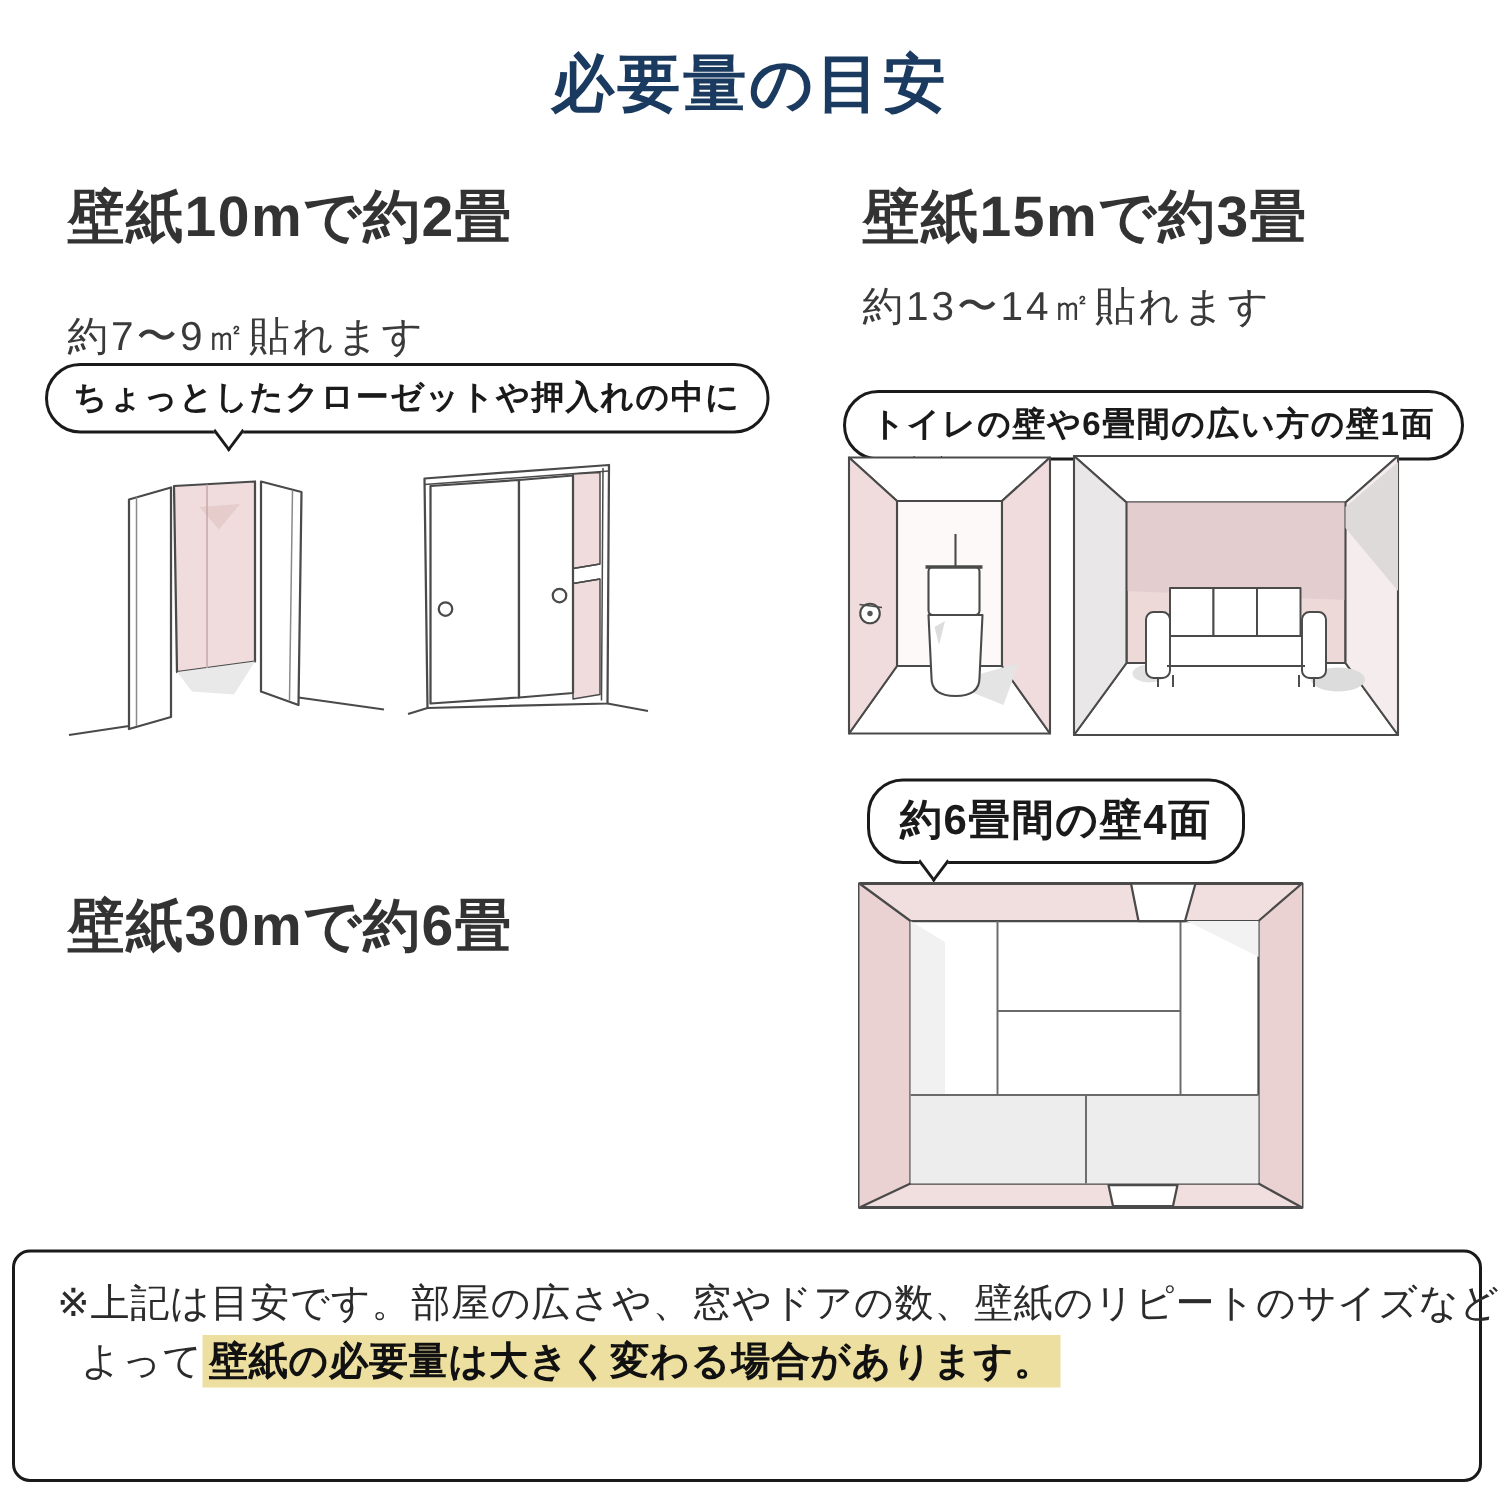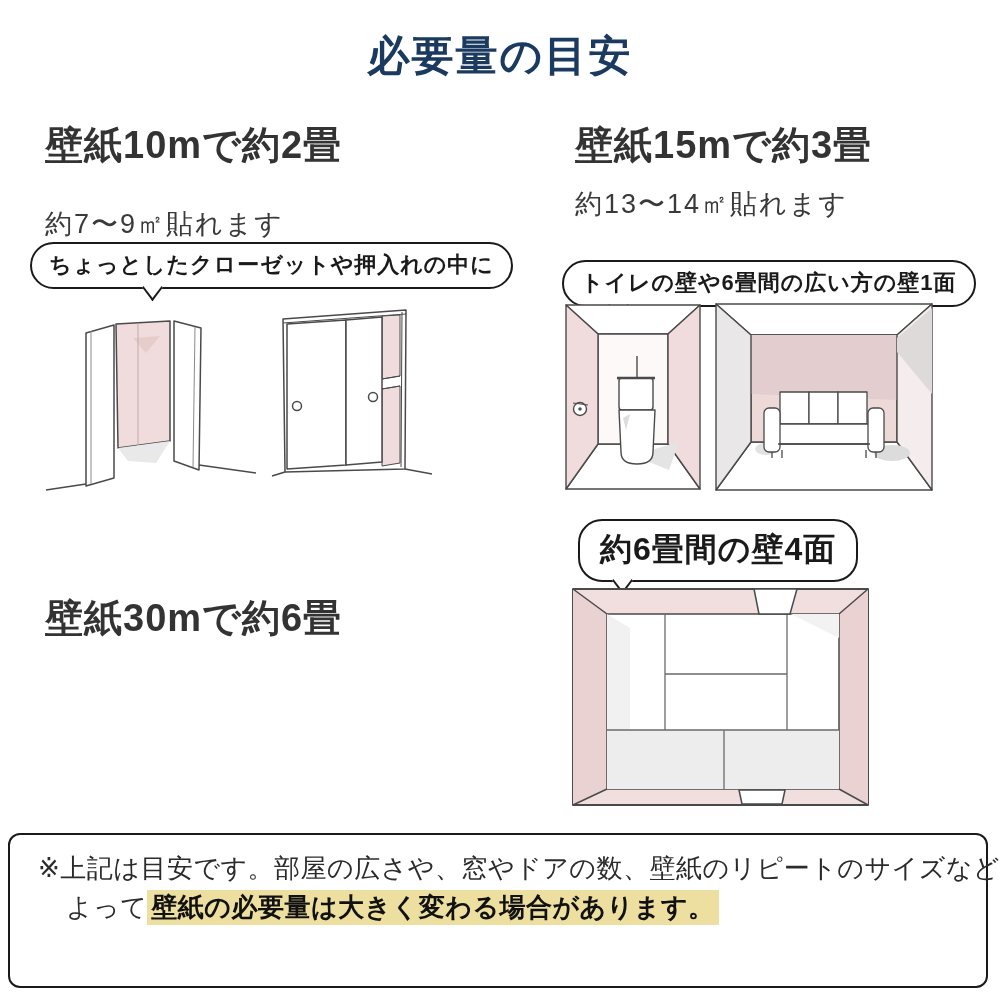--- a/index.html
+++ b/index.html
@@ -20,30 +20,30 @@
   .bubble{
     position:absolute;background:#fff;border:2px solid #1a1a1a;border-radius:24px;
     padding:6px 17px 7px;font-size:22px;font-weight:bold;color:#1a1a1a;letter-spacing:1px;white-space:nowrap;
   }
   .bubble::after{
     content:"";position:absolute;bottom:-9px;width:15px;height:15px;background:#fff;
     border-right:2px solid #1a1a1a;border-bottom:2px solid #1a1a1a;transform:rotate(45deg) skew(8deg,8deg);
   }
   .bubble.b1::after{left:112px;}
   .bubble.b2::after{left:46px;}
-  .bubble.b3{font-size:32px;padding:7px 20px 8px;}
+  .bubble.b3{font-size:28px;padding:7px 20px 8px;}
   .bubble.b3::after{left:34px;}
   .illus{position:absolute;}
   .note-box{
     position:absolute;left:8px;top:833px;width:980px;height:155px;box-sizing:border-box;
     border:2px solid #1a1a1a;border-radius:12px;background:#fff;
     padding:14px 18px 0 28px;
   }
   .note-line{font-size:26px;line-height:39px;color:#2b2b2b;letter-spacing:0.5px;white-space:nowrap;}
-  .note-line.indent{margin-left:28px;}
+  .note-line.indent{margin-left:16px;}
   .note-hl{background:#ecdfa0;font-weight:bold;color:#111;padding:2px 4px 3px;}
 </style>
 </head>
 <body>
 
 <div id="canvas">
 
   <div class="page-title">必要量の目安</div>
 
   <div class="sec-heading" style="left:45px;top:124px;">壁紙10mで約2畳</div>

